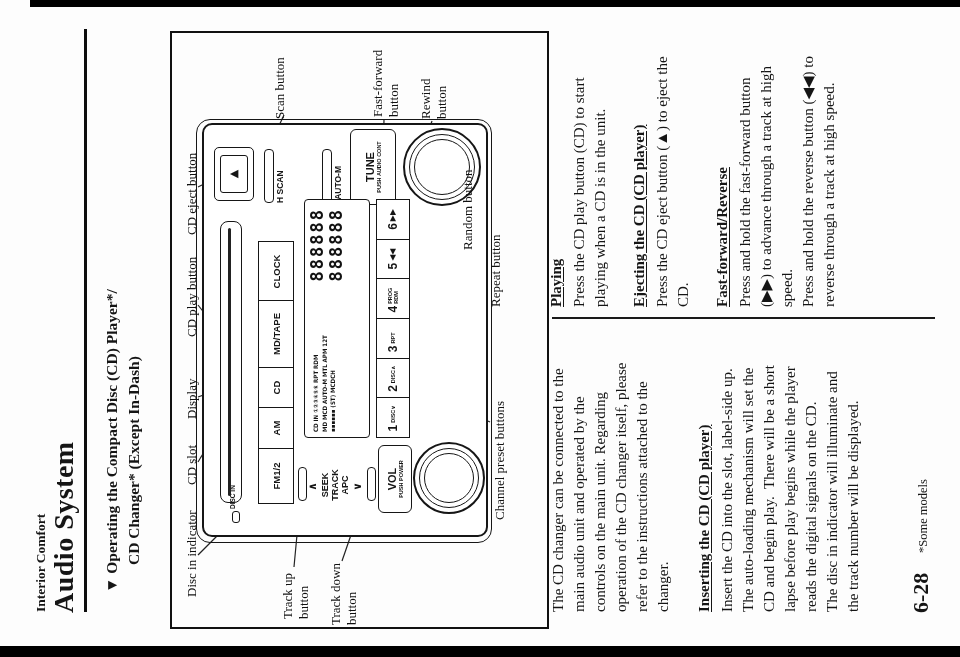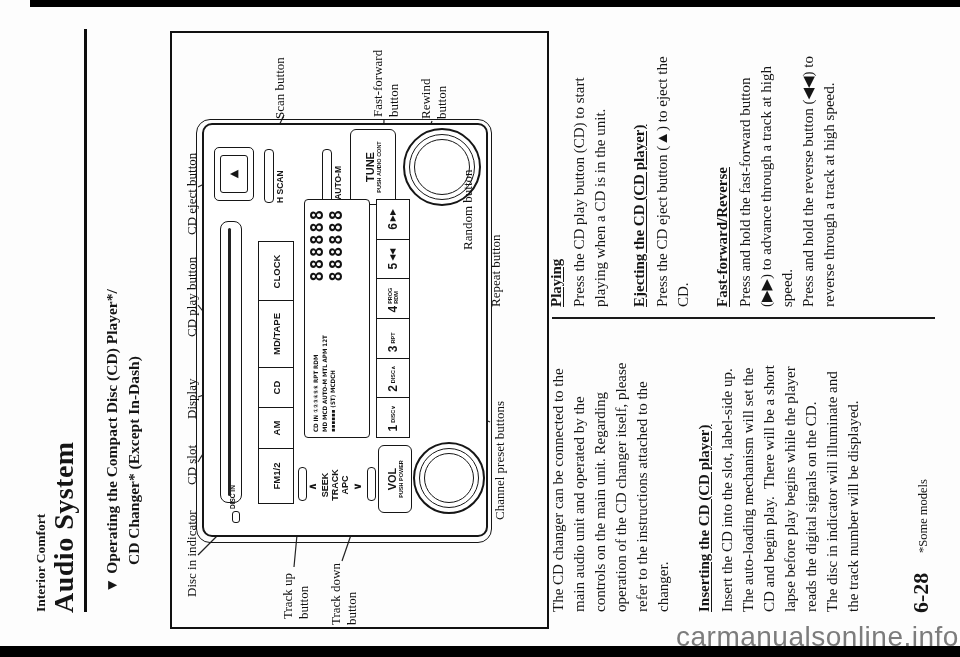--- a/index.html
+++ b/index.html
@@ -259,14 +259,13 @@
       </div>
     </div>
 
     <div class="abs pagenum" style="left:44px;top:908px;">6-28</div>
     <div class="abs footnote" style="left:104px;top:916px;">*Some models</div>
   </div>
 
   <div class="scanbar" style="left:30px;top:0;width:930px;height:7px;"></div>
   <div class="scanbar" style="left:0;bottom:0;width:960px;height:11px;"></div>
 
-  <div id="watermark">carmanualsonline.info</div>
 </div>
 
 </body></html>

